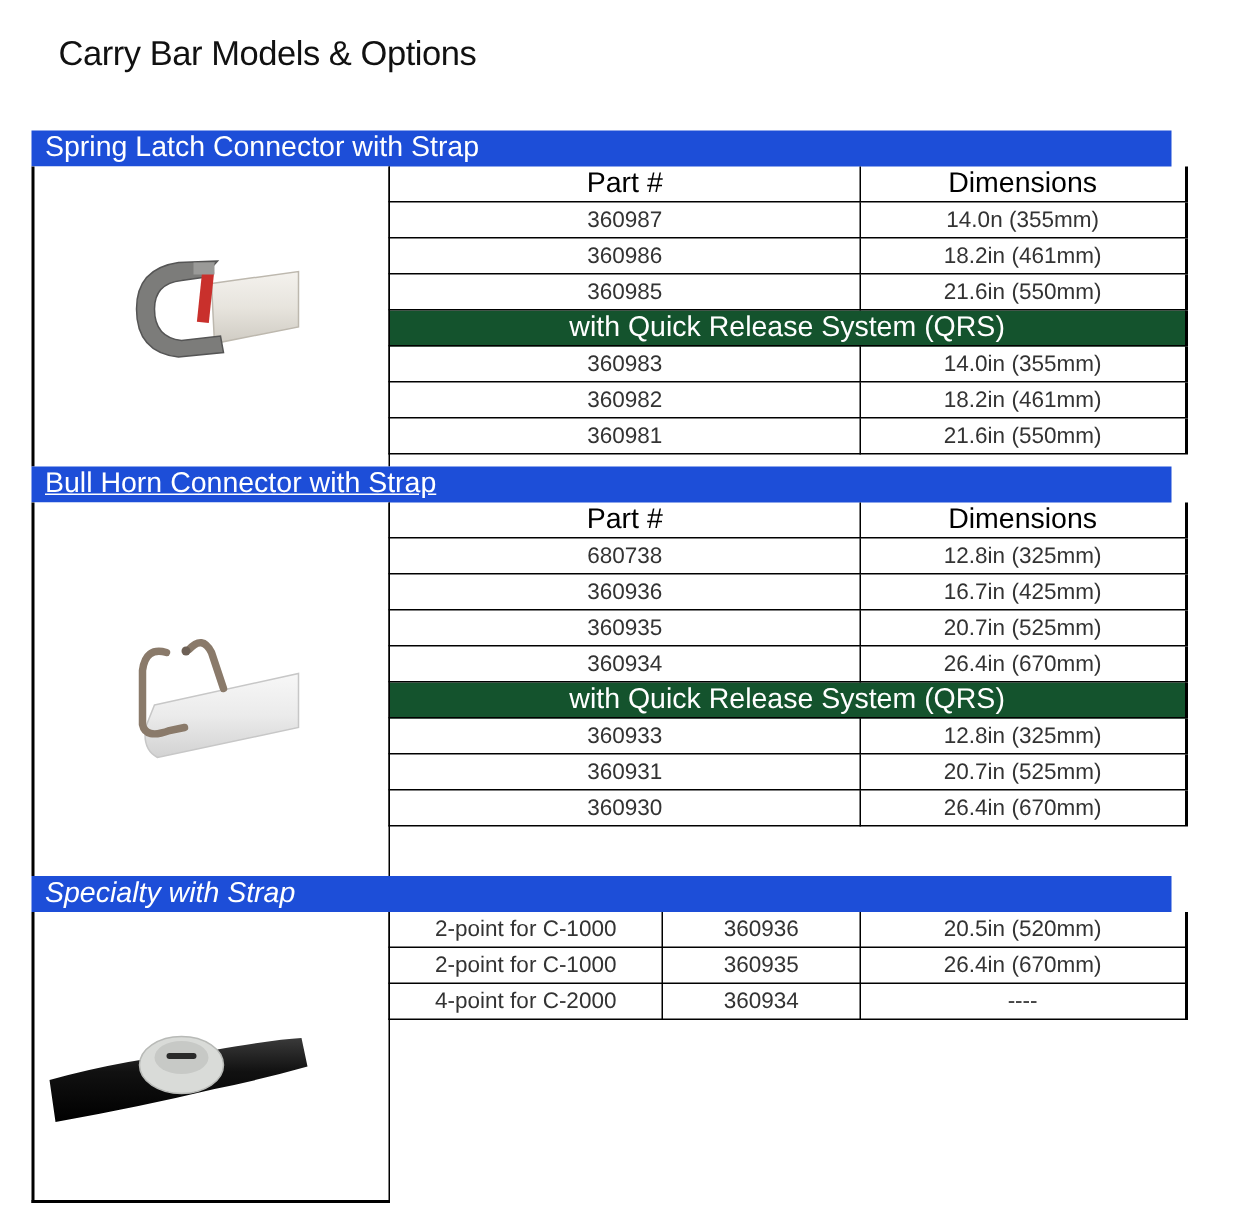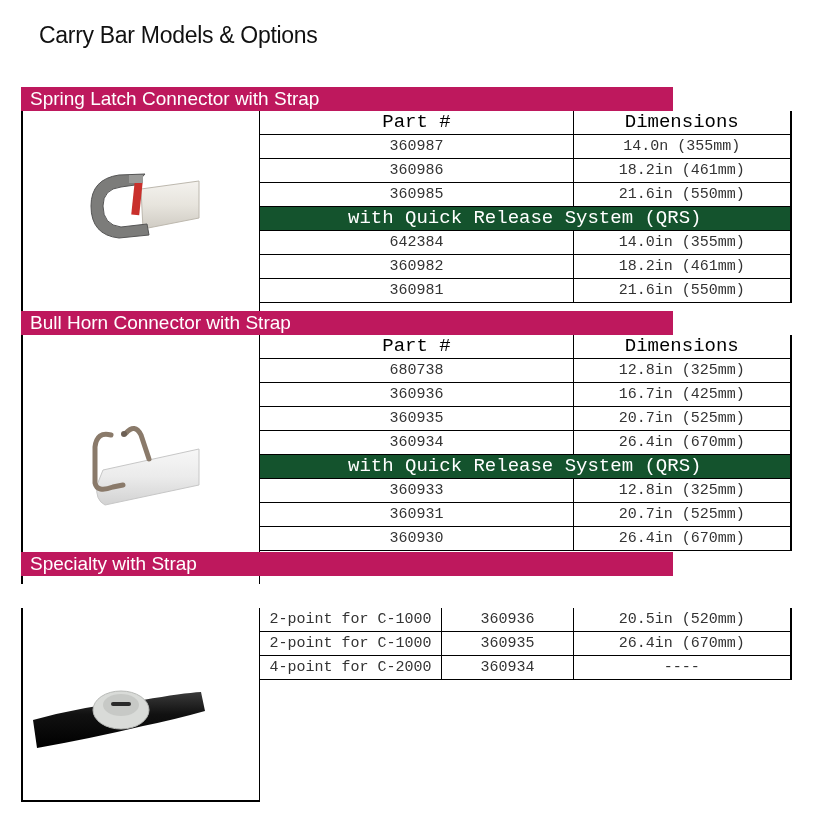--- a/index.html
+++ b/index.html
@@ -1,22 +1,22 @@
 <!DOCTYPE html>
 <html><head>
 <meta charset="utf-8">
 <style>
   html, body { margin:0; padding:0; background:#ffffff; }
   body { width:831px; height:817px; position:relative; overflow:hidden; font-family:"Liberation Sans", sans-serif; color:#000; }
   .title { position:absolute; left:39px; top:22px; font-size:23px; font-weight:normal; color:#111; letter-spacing:-0.3px; }
-  .bar { position:absolute; left:21px; width:652px; height:24px; background:#be185d; color:#fff; font-size:19px; line-height:24px; padding-left:9px; box-sizing:border-box; }
+  .bar { position:absolute; left:21px; width:760px; height:24px; background:#1d4ed8; color:#fff; font-size:19px; line-height:24px; padding-left:9px; box-sizing:border-box; }
   .imgbox { position:absolute; left:21px; width:239px; border-left:2px solid #000; border-right:1px solid #000; box-sizing:border-box; background:#fff; }
   .imgbox.last { border-bottom:2px solid #000; }
   table.grid { position:absolute; left:259px; width:531px; border-collapse:collapse; table-layout:fixed; }
-  table.grid td { border:1px solid #000; height:23px; padding:0; text-align:center; font-size:15px; color:#333; line-height:23px;font-family:Liberation Mono, monospace; }
+  table.grid td { border:1px solid #000; height:23px; padding:0; text-align:center; font-size:15px; color:#333; line-height:23px; }
   table.grid td.hdr { font-size:19px; color:#000; }
   table.grid td.qrs { background:#14532d; color:#fff; font-size:19px; border-color:#000; }
   table.grid tr:first-child td { border-top:none; }
   table.grid td:last-child { border-right:2px solid #000; }
 </style>
 </head>
 <body>
 
 <div class="title">Carry Bar Models &amp; Options</div>
 
@@ -55,35 +55,35 @@
         <td>18.2in (461mm)</td>
       </tr>
   <tr>
         <td>360985</td>
         <td>21.6in (550mm)</td>
       </tr>
   <tr>
         <td class="qrs" colspan="2">with Quick Release System (QRS)</td>
       </tr>
   <tr>
-        <td>642384</td>
+        <td>360983</td>
         <td>14.0in (355mm)</td>
       </tr>
   <tr>
         <td>360982</td>
         <td>18.2in (461mm)</td>
       </tr>
   <tr>
         <td>360981</td>
         <td>21.6in (550mm)</td>
       </tr>
 </tbody>
   </table>
 
-<div class="bar" style="top:311px;">Bull Horn Connector with Strap</div>
+<div class="bar" style="top:311px;text-decoration:underline;">Bull Horn Connector with Strap</div>
 <div class="imgbox" style="top:335px;height:249px;">
   <svg width="236" height="249">
     <defs>
       <linearGradient id="tube2" x1="0" y1="0" x2="0" y2="1">
         <stop offset="0" stop-color="#f7f7f7"></stop>
           <stop offset="0.5" stop-color="#ebebeb"></stop>
           <stop offset="1" stop-color="#d2d2d2"></stop>
       </linearGradient>
     </defs>
     <path d="M80 135 L176 114 L176 150 L82 170 Q72 165 74 150 Z" fill="url(#tube2)" stroke="#c7c7c7" stroke-width="1"></path>
@@ -129,21 +129,21 @@
         <td>360931</td>
         <td>20.7in (525mm)</td>
       </tr>
   <tr>
         <td>360930</td>
         <td>26.4in (670mm)</td>
       </tr>
 </tbody>
   </table>
 
-<div class="bar" style="top:552px;">Specialty with Strap</div>
+<div class="bar" style="top:584px;font-style:italic;">Specialty with Strap</div>
 <div class="imgbox last" style="top:608px;height:194px;">
   <svg width="236" height="192">
     <defs>
       <linearGradient id="strap" x1="0" y1="0" x2="0" y2="1">
         <stop offset="0" stop-color="#3a3a3a"></stop>
           <stop offset="0.4" stop-color="#111"></stop>
           <stop offset="1" stop-color="#000"></stop>
       </linearGradient>
     </defs>
     <path d="M10 112 Q60 98 120 92 Q160 85 178 84 L182 103 Q150 112 120 118 Q70 130 14 140 Z" fill="url(#strap)"></path>

